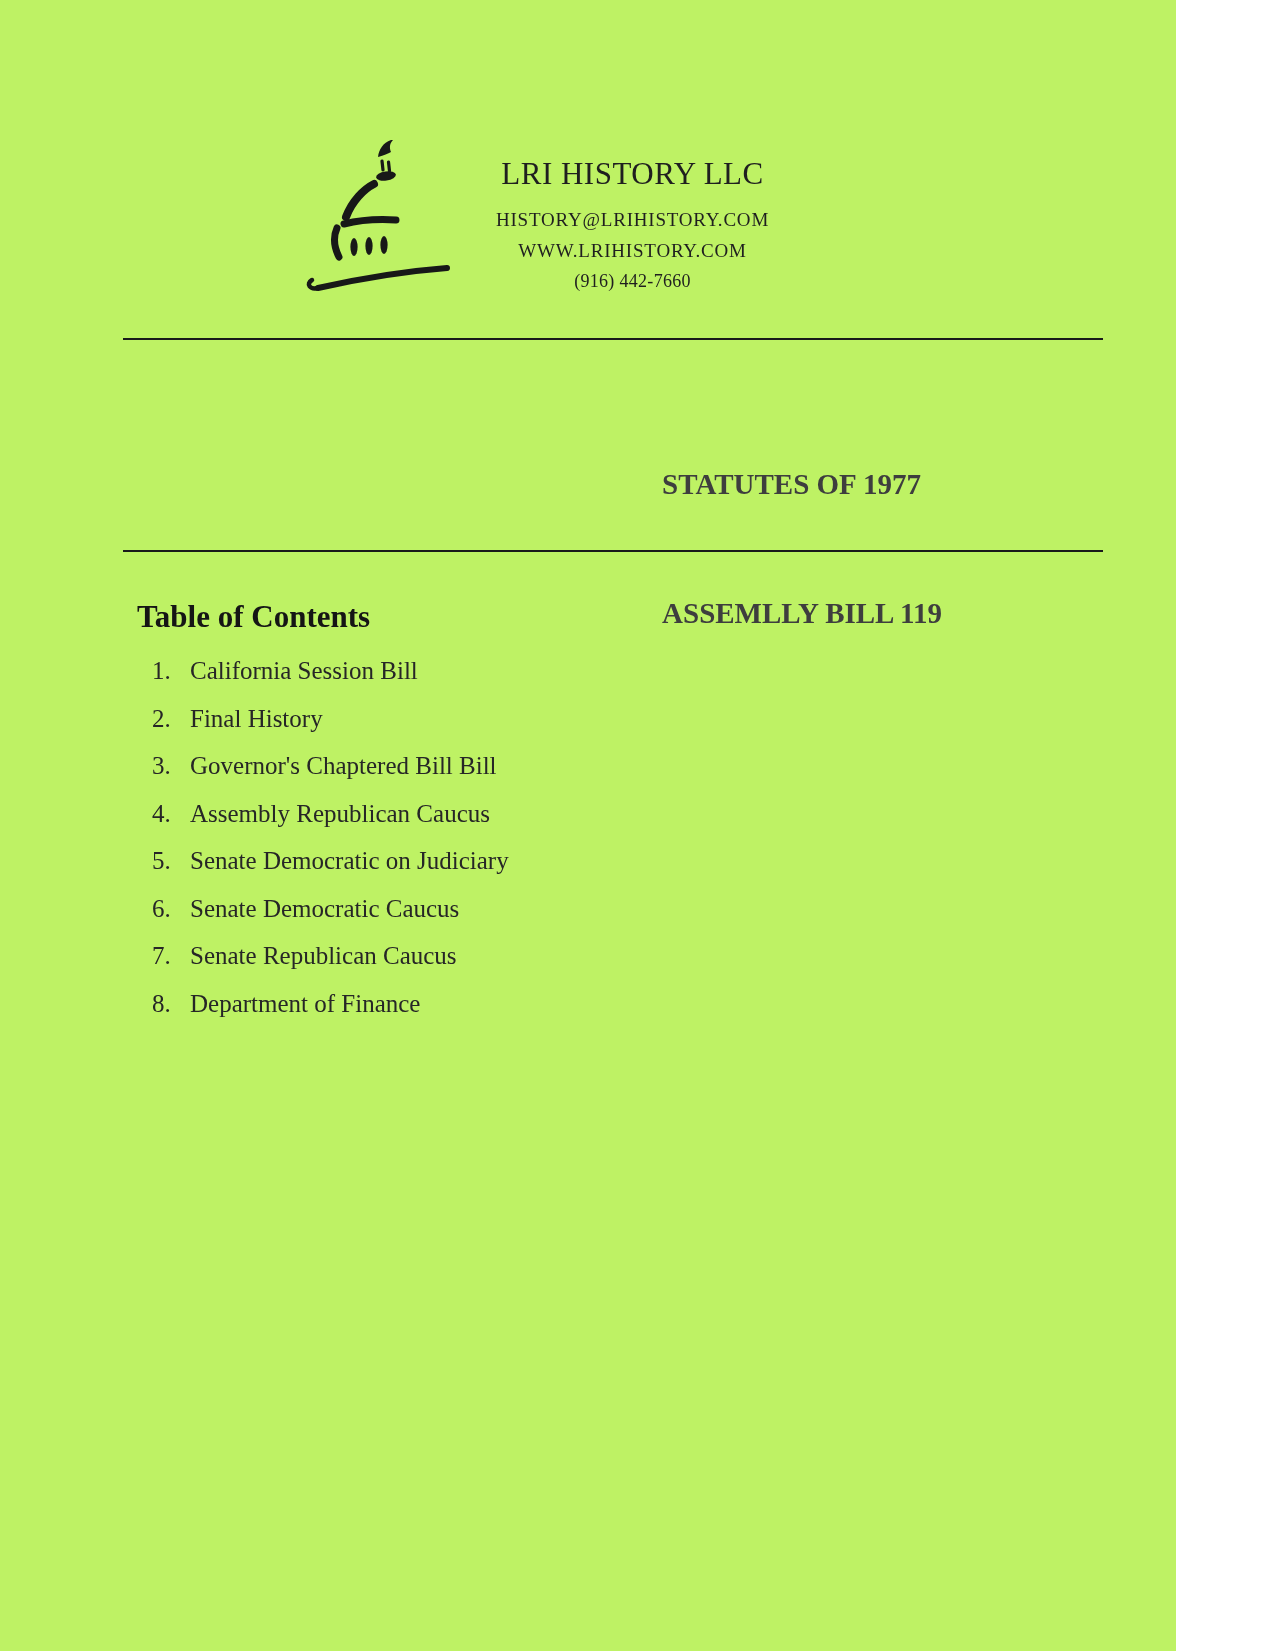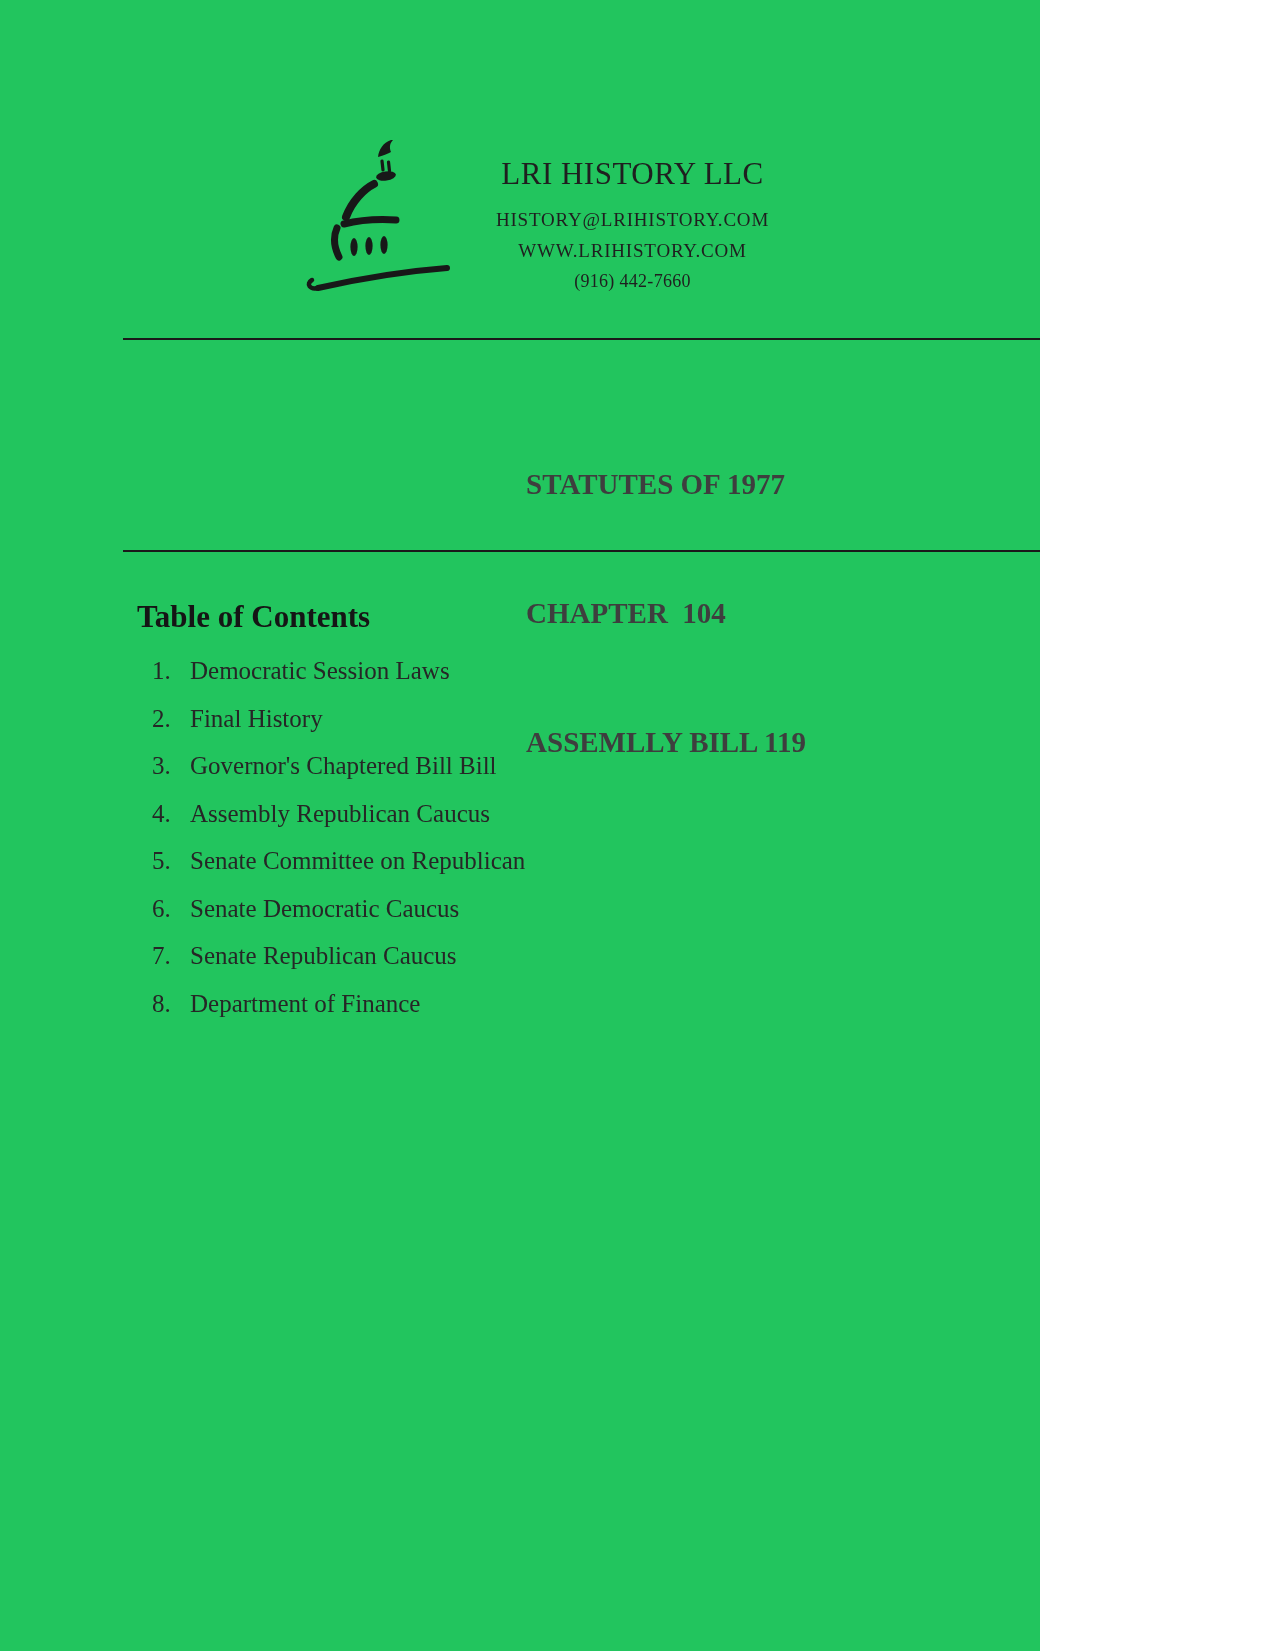--- a/index.html
+++ b/index.html
@@ -1,20 +1,20 @@
 <!DOCTYPE html>
 <html><head>
 <meta charset="utf-8">
 <style>
   html, body { margin: 0; padding: 0; background: #ffffff; }
   .page {
     position: relative;
-    width: 1040px;
+    width: 1176px;
     height: 1651px;
-    background: #22c55e;
+    background: #bef264;
     font-family: "Liberation Serif", serif;
     color: #1f1f1f;
     overflow: hidden;
   }
 
   
   .logo {
     position: absolute;
     left: 298px;
     top: 130px;
@@ -137,48 +137,47 @@
     <div class="company-name">LRI HISTORY LLC</div>
     <div class="company-contact">HISTORY@LRIHISTORY.COM</div>
     <div class="company-contact">WWW.LRIHISTORY.COM</div>
     <div class="company-contact phone">(916) 442-7660</div>
   </div>
 
   <div class="rule rule-1"></div>
 
   <div class="doc-heading">
     <div>STATUTES OF 1977</div>
-    <div>CHAPTER  104</div>
     <div>ASSEMLLY BILL 119</div>
   </div>
 
   <div class="rule rule-2"></div>
 
   <h1 class="toc-title">Table of Contents</h1>
 
   <ol class="toc-list">
     <li>
       <span class="num">1.</span>
-      <span class="label">Democratic Session Laws</span>
+      <span class="label">California Session Bill</span>
     </li>
     <li>
       <span class="num">2.</span>
       <span class="label">Final History</span>
     </li>
     <li>
       <span class="num">3.</span>
       <span class="label">Governor's Chaptered Bill Bill</span>
     </li>
     <li>
       <span class="num">4.</span>
       <span class="label">Assembly Republican Caucus</span>
     </li>
     <li>
       <span class="num">5.</span>
-      <span class="label">Senate Committee on Republican</span>
+      <span class="label">Senate Democratic on Judiciary</span>
     </li>
     <li>
       <span class="num">6.</span>
       <span class="label">Senate Democratic Caucus</span>
     </li>
     <li>
       <span class="num">7.</span>
       <span class="label">Senate Republican Caucus</span>
     </li>
     <li>

